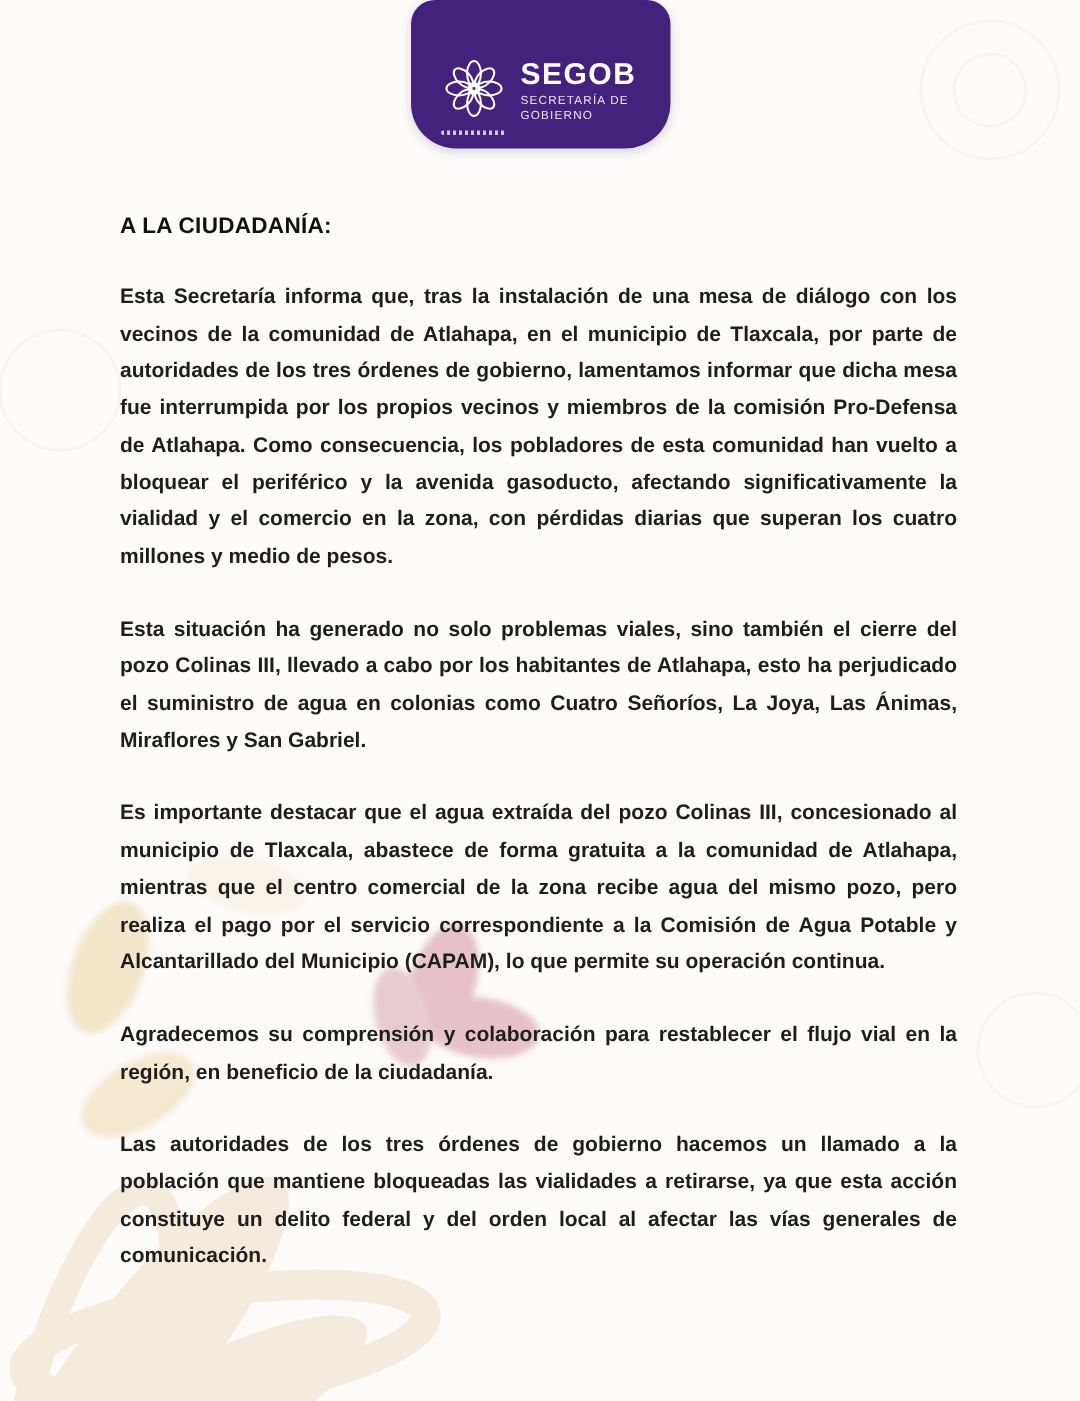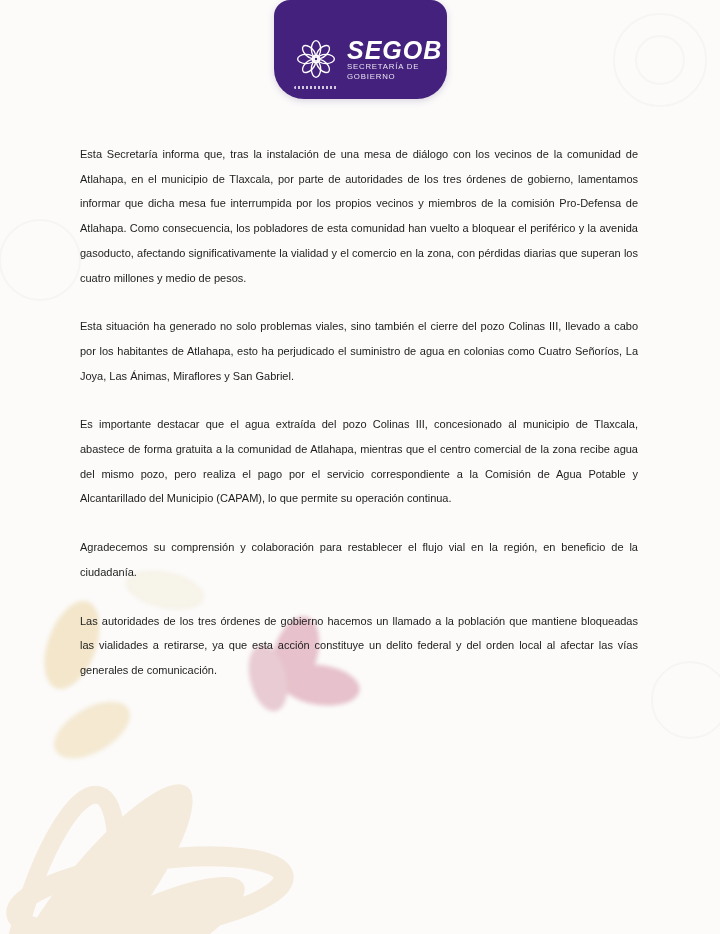--- a/index.html
+++ b/index.html
@@ -35,42 +35,43 @@
   }
   .rosette-wrap{width:44px;display:flex;flex-direction:column;align-items:center;}
   .arc-caption{
     margin-top:2px;
     width:44px;height:3px;
     border-radius:2px;
     background:repeating-linear-gradient(90deg,rgba(255,255,255,.75) 0 2px,rgba(255,255,255,0) 2px 4px);
   }
   .logo-text{margin-left:9px;color:#ffffff;}
   .brand-word{
-    font-size:25px;font-weight:bold;letter-spacing:1px;
-    line-height:24px;color:#ffffff;font-style:italic;
+    font-size:20px;font-weight:bold;letter-spacing:1px;
+    line-height:24px;color:#ffffff;
   }
   .brand-sub{
     font-size:7.8px;font-weight:normal;letter-spacing:.8px;
     line-height:10px;color:rgba(255,255,255,.88);
   }
   
   .letter{
     position:absolute;
     left:80px;top:142px;
     width:558px;
     color:#1d1d1d;
   }
   .salutation{
     font-size:15px;font-weight:bold;color:#111;
     margin:0 0 26px 0;letter-spacing:.2px;
   }
   .letter p{
-    font-size:11px;line-height:24.7px;
+    font-size:14px;line-height:24.7px;
     text-align:justify;
     margin:0 0 24px 0;
+    font-weight:bold;
   }
 </style>
 </head>
 <body>
 
 <div class="page">
 
   <div class="decor">
     <svg width="720" height="934" viewBox="0 0 720 934">
 
@@ -119,20 +120,21 @@
       </div>
       <div class="logo-text">
         <div class="brand-word">SEGOB</div>
         <div class="brand-sub">SECRETARÍA DE</div>
         <div class="brand-sub">GOBIERNO</div>
       </div>
     </div>
   </header>
 
   <main class="letter">
+    <h1 class="salutation">A LA CIUDADANÍA:</h1>
     <p>Esta Secretaría informa que, tras la instalación de una mesa de diálogo con los vecinos de la comunidad de Atlahapa, en el municipio de Tlaxcala, por parte de autoridades de los tres órdenes de gobierno, lamentamos informar que dicha mesa fue interrumpida por los propios vecinos y miembros de la comisión Pro-Defensa de Atlahapa. Como consecuencia, los pobladores de esta comunidad han vuelto a bloquear el periférico y la avenida gasoducto, afectando significativamente la vialidad y el comercio en la zona, con pérdidas diarias que superan los cuatro millones y medio de pesos.</p>
     <p>Esta situación ha generado no solo problemas viales, sino también el cierre del pozo Colinas III, llevado a cabo por los habitantes de Atlahapa, esto ha perjudicado el suministro de agua en colonias como Cuatro Señoríos, La Joya, Las Ánimas, Miraflores y San Gabriel.</p>
     <p>Es importante destacar que el agua extraída del pozo Colinas III, concesionado al municipio de Tlaxcala, abastece de forma gratuita a la comunidad de Atlahapa, mientras que el centro comercial de la zona recibe agua del mismo pozo, pero realiza el pago por el servicio correspondiente a la Comisión de Agua Potable y Alcantarillado del Municipio (CAPAM), lo que permite su operación continua.</p>
     <p>Agradecemos su comprensión y colaboración para restablecer el flujo vial en la región, en beneficio de la ciudadanía.</p>
     <p>Las autoridades de los tres órdenes de gobierno hacemos un llamado a la población que mantiene bloqueadas las vialidades a retirarse, ya que esta acción constituye un delito federal y del orden local al afectar las vías generales de comunicación.</p>
   </main>
 
 </div>
 
 </body></html>

